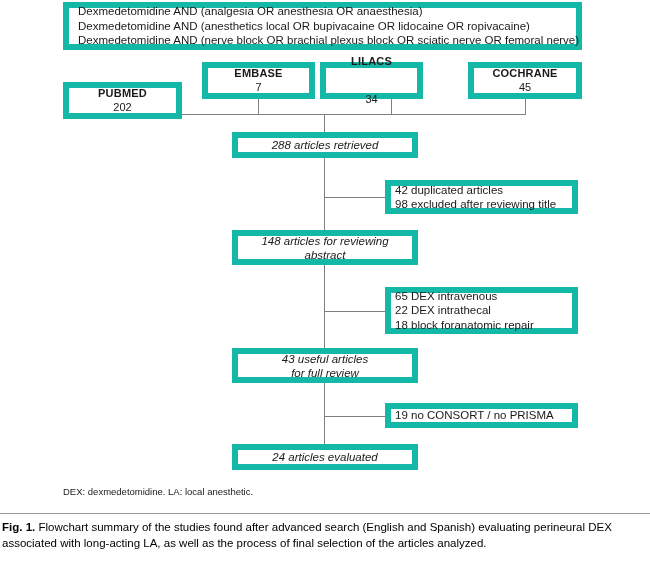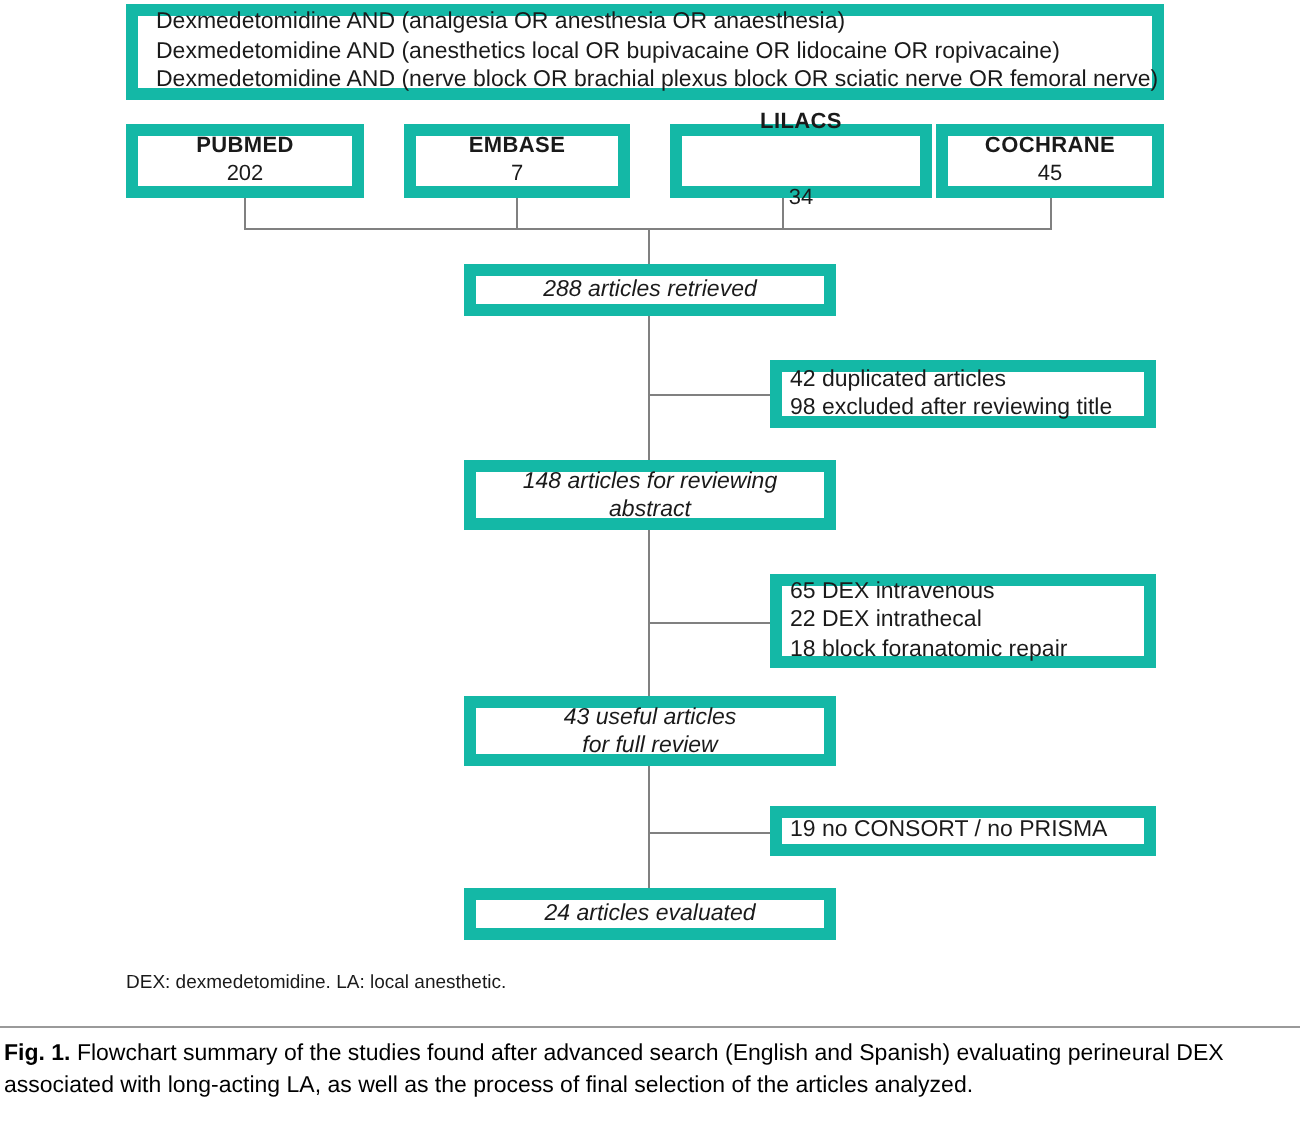--- a/index.html
+++ b/index.html
@@ -54,23 +54,23 @@
   .db-box {
     top: 62px;
     height: 37px;
     width: 119px;
     font-size: 11px;
     line-height: 13.5px;
   }
   .db-name { font-weight: bold; letter-spacing: 0.2px; }
   .db-count { font-weight: normal; }
 
-  #db-pubmed   { left: 63px;  width: 119px; }
+  #db-pubmed   { left: 63px;  width: 119px; margin-top: 20px; }
   #db-embase   { left: 202px; width: 113px; }
-  #db-lilacs   { left: 335px; width: 131px; gap: 24px; }
+  #db-lilacs   { left: 320px; width: 103px; gap: 24px; }
   #db-cochrane { left: 468px; width: 114px; }
 
   
   .center-box { left: 232px; width: 186px; font-style: italic; }
   #box-retrieved { top: 132px;  height: 26px; }
   #box-abstract  { top: 230px;  height: 35px; }
   #box-useful    { top: 348px;  height: 35px; }
   #box-evaluated { top: 444px;  height: 26px; }
 
   

